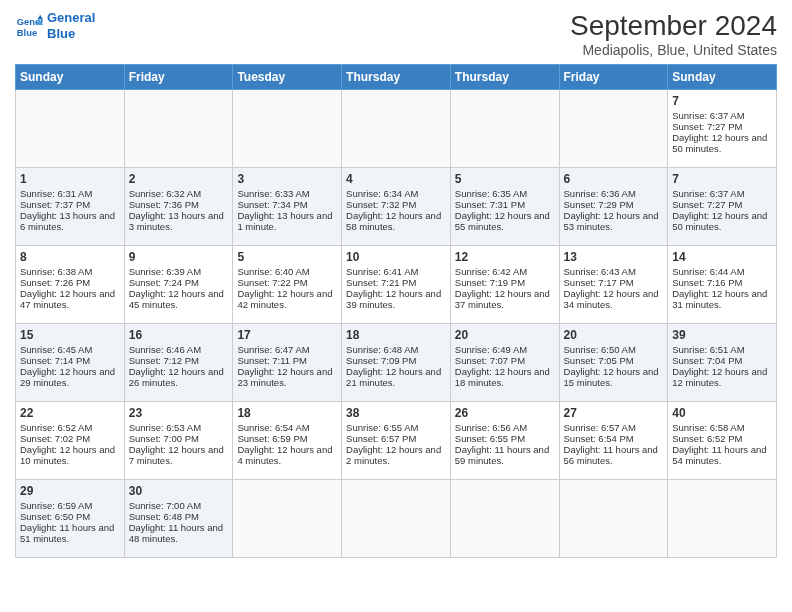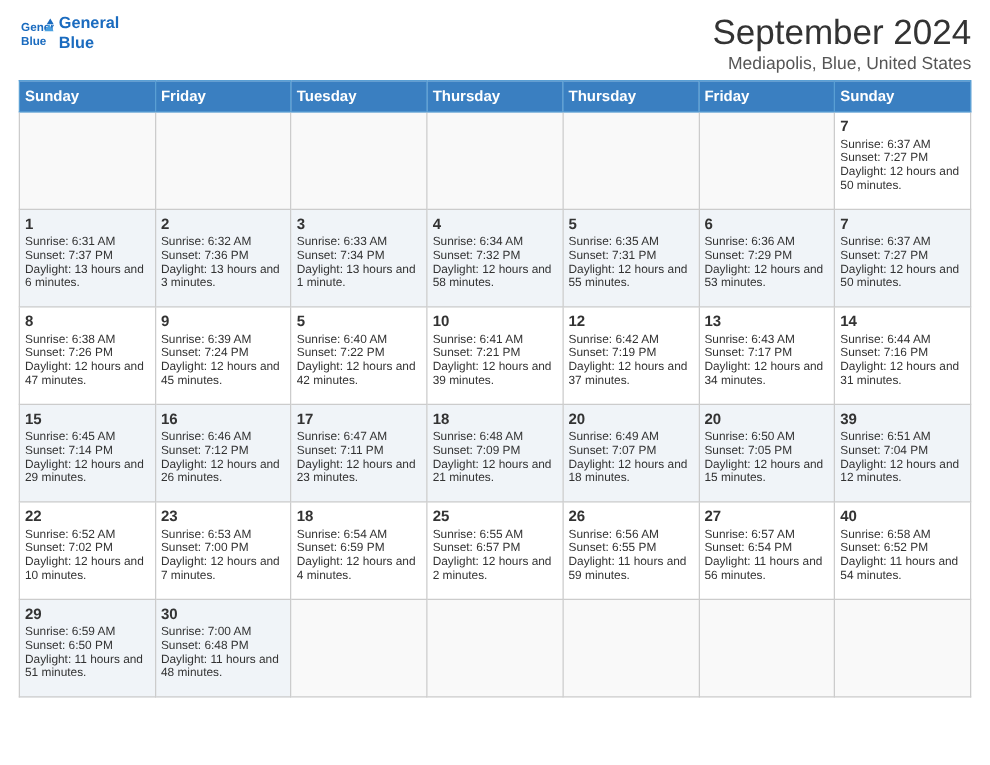--- a/index.html
+++ b/index.html
@@ -239,21 +239,21 @@
         </td>
         <td>
           <span class="day-num">23</span>
           Sunrise: 6:53 AM<br>Sunset: 7:00 PM<br>Daylight: 12 hours and 7 minutes.
         </td>
         <td>
           <span class="day-num">18</span>
           Sunrise: 6:54 AM<br>Sunset: 6:59 PM<br>Daylight: 12 hours and 4 minutes.
         </td>
         <td>
-          <span class="day-num">25</span>
+          <span class="day-num">38</span>
           Sunrise: 6:55 AM<br>Sunset: 6:57 PM<br>Daylight: 12 hours and 2 minutes.
         </td>
         <td>
           <span class="day-num">26</span>
           Sunrise: 6:56 AM<br>Sunset: 6:55 PM<br>Daylight: 11 hours and 59 minutes.
         </td>
         <td>
           <span class="day-num">27</span>
           Sunrise: 6:57 AM<br>Sunset: 6:54 PM<br>Daylight: 11 hours and 56 minutes.
         </td>

